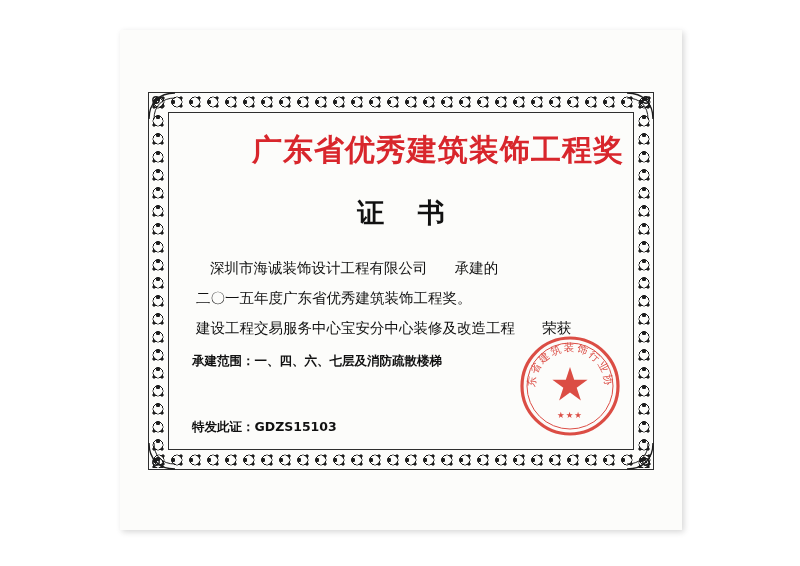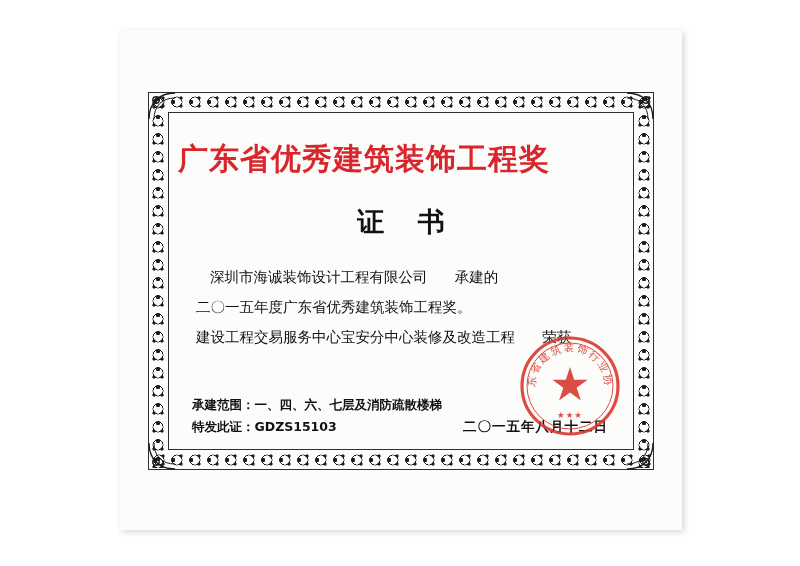--- a/index.html
+++ b/index.html
@@ -99,27 +99,27 @@
   
   .content {
     position: absolute;
     left: 58px;
     right: 58px;
     top: 92px;
     bottom: 88px;
   }
 
   .title {
-    text-align: left;
+    text-align: right;
     color: #d8262c;
     font-family: "DejaVu Sans", sans-serif;
     font-weight: bold;
     font-size: 30px;
     letter-spacing: 1px;
-    margin-top: 17px;
+    margin-top: 8px;
     white-space: nowrap;
   }
 
   .subtitle {
     text-align: center;
     color: #111111;
     font-weight: bold;
     font-size: 27px;
     letter-spacing: 12px;
     margin-top: 24px;
@@ -154,20 +154,21 @@
     display: flex;
     align-items: flex-end;
     justify-content: space-between;
   }
   .footer-left div {
     font-size: 12.5px;
     font-weight: bold;
     color: #111111;
     line-height: 22px;
     white-space: nowrap;
+    margin-top: 44px;
   }
   .footer-right {
     font-size: 13.5px;
     font-weight: bold;
     color: #111111;
     white-space: nowrap;
     letter-spacing: 1px;
     padding-right: 2px;
     padding-bottom: 2px;
   }
@@ -255,21 +256,20 @@
       <div class="footer">
         <div class="footer-row">
           <div class="footer-left">
             <div>
               <span>承建范围：</span><span>一、四、六、七层及消防疏散楼梯</span>
             </div>
             <div>
               <span>特发此证：</span><span>GDZS15103</span>
             </div>
           </div>
-          <div class="footer-right">二〇一五年八月十二日</div>
         </div>
       </div>
 
     </div>
 
     <div class="seal">
       <svg width="104" height="104" viewBox="0 0 104 104">
         <circle cx="52" cy="52" r="48" fill="none" stroke="#d7352c" stroke-width="3.2"></circle>
         <circle cx="52" cy="52" r="43" fill="none" stroke="#d7352c" stroke-width="1"></circle>
         <path id="sealArc" d="M 52,52 m -35,0 a 35,35 0 1,1 70,0" fill="none" stroke="none"></path>

